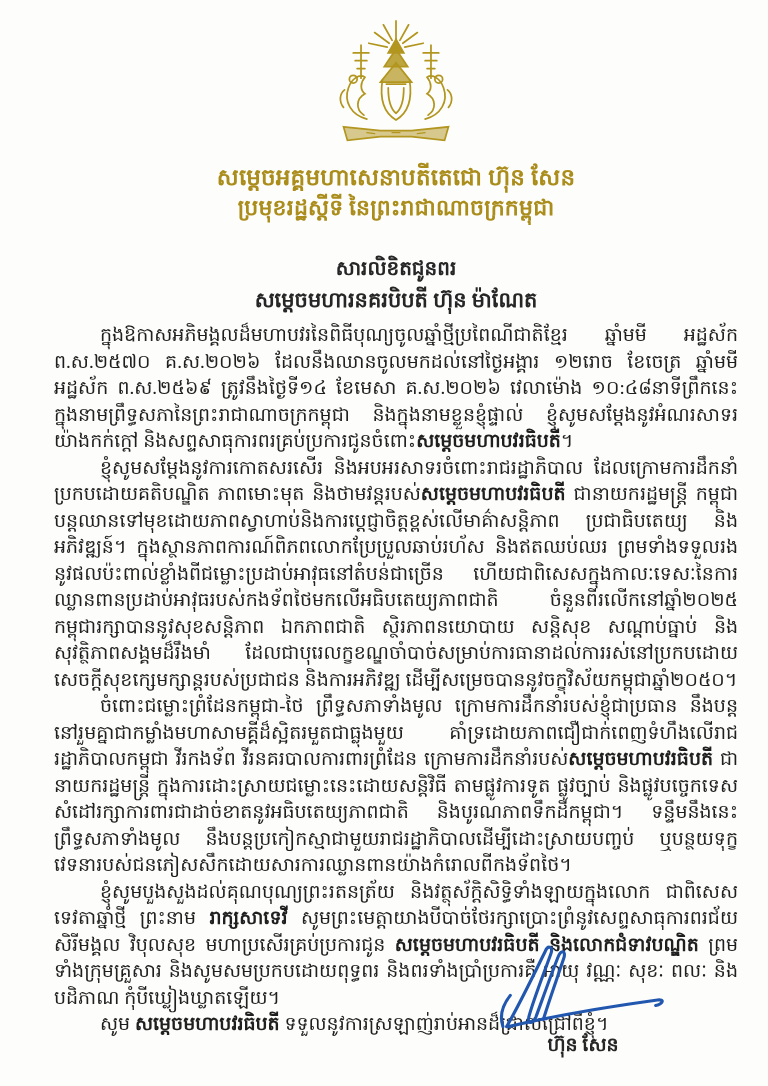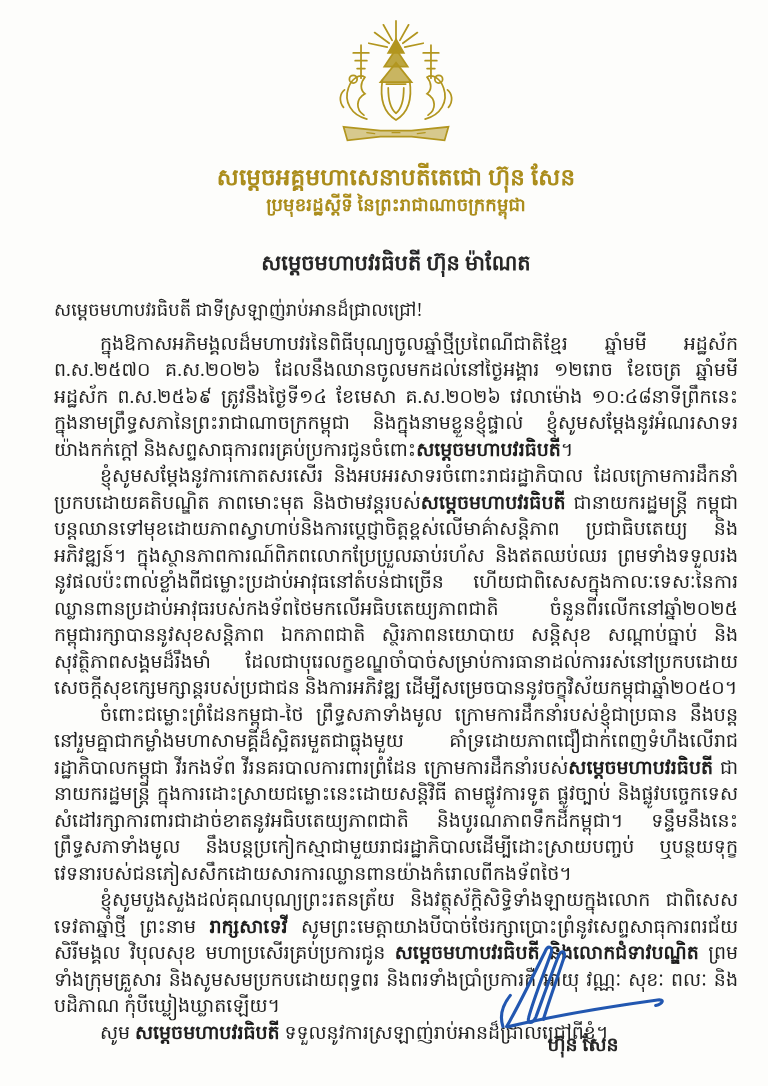--- a/index.html
+++ b/index.html
@@ -13,21 +13,21 @@
     overflow:hidden;
     box-sizing:border-box;
     padding:18px 30px 0 54px;
   }
   .emblem-wrap{text-align:center;margin:0 0 4px 0;}
   .hdr{
     text-align:center;font-weight:bold;color:#ab8d1c;
     line-height:1.35;letter-spacing:.2px;
   }
   .hdr .l1{font-size:23px;}
-  .hdr .l2{font-size:18px;}
+  .hdr .l2{font-size:22px;}
   .title-block{
     text-align:center;font-weight:bold;color:#262626;
     margin-top:30px;line-height:1.55;
   }
   .title-block .t1{font-size:20px;}
   .title-block .t2{font-size:21px;}
   .title-block .t3{font-size:21px;}
   .salutation{margin-top:18px;font-size:18px;}
   .body-text{margin-top:6px;}
   .body-text p{
@@ -76,24 +76,24 @@
       </g>
     </svg>
   </div>
 
   <div class="hdr">
     <div class="l1">សម្តេចអគ្គមហាសេនាបតីតេជោ ហ៊ុន សែន</div>
     <div class="l2">ប្រមុខរដ្ឋស្តីទី នៃព្រះរាជាណាចក្រកម្ពុជា</div>
   </div>
 
   <div class="title-block">
-    <div class="t2">សម្តេចមហាបវរធិបតី ហ៊ុន ម៉ាណែត</div>
+    <div class="t1">សារលិខិតជូនពរ</div>
+    <div class="t2">សម្តេចមហារនគរបិបតី ហ៊ុន ម៉ាណែត</div>
   </div>
 
-  <div class="salutation">សម្តេចមហាបវរធិបតី ជាទីស្រឡាញ់រាប់អានដ៏ជ្រាលជ្រៅ!</div>
 
   <div class="body-text">
     <p><span>ក្នុងឱកាសអភិមង្គលដ៏មហាបវរនៃពិធីបុណ្យចូលឆ្នាំថ្មីប្រពៃណីជាតិខ្មែរ ឆ្នាំមមី អដ្ឋស័ក ព.ស.២៥៧០ គ.ស.២០២៦ ដែលនឹងឈានចូលមកដល់នៅថ្ងៃអង្គារ ១២រោច ខែចេត្រ ឆ្នាំមមី អដ្ឋស័ក ព.ស.២៥៦៩ ត្រូវនឹងថ្ងៃទី១៤ ខែមេសា គ.ស.២០២៦ វេលាម៉ោង ១០:៤៨នាទីព្រឹកនេះ ក្នុងនាមព្រឹទ្ធសភានៃព្រះរាជាណាចក្រកម្ពុជា និងក្នុងនាមខ្លួនខ្ញុំផ្ទាល់ ខ្ញុំសូមសម្តែងនូវអំណរសាទរយ៉ាងកក់ក្តៅ និងសព្ទសាធុការពរគ្រប់ប្រការជូនចំពោះ</span><span class="b">សម្តេចមហាបវរធិបតី</span><span>។</span></p>
     <p><span>ខ្ញុំសូមសម្តែងនូវការកោតសរសើរ និងអបអរសាទរចំពោះរាជរដ្ឋាភិបាល ដែលក្រោមការដឹកនាំប្រកបដោយគតិបណ្ឌិត ភាពមោះមុត និងថាមវន្តរបស់</span><span class="b">សម្តេចមហាបវរធិបតី</span><span> ជានាយករដ្ឋមន្ត្រី កម្ពុជាបន្តឈានទៅមុខដោយភាពស្វាហាប់និងការប្តេជ្ញាចិត្តខ្ពស់លើមាគ៌ាសន្តិភាព ប្រជាធិបតេយ្យ និងអភិវឌ្ឍន៍។ ក្នុងស្ថានភាពការណ៍ពិភពលោកប្រែប្រួលឆាប់រហ័ស និងឥតឈប់ឈរ ព្រមទាំងទទួលរងនូវផលប៉ះពាល់ខ្លាំងពីជម្លោះប្រដាប់អាវុធនៅតំបន់ជាច្រើន ហើយជាពិសេសក្នុងកាលៈទេសៈនៃការឈ្លានពានប្រដាប់អាវុធរបស់កងទ័ពថៃមកលើអធិបតេយ្យភាពជាតិ ចំនួនពីរលើកនៅឆ្នាំ២០២៥ កម្ពុជារក្សាបាននូវសុខសន្តិភាព ឯកភាពជាតិ ស្ថិរភាពនយោបាយ សន្តិសុខ សណ្តាប់ធ្នាប់ និងសុវត្ថិភាពសង្គមដ៏រឹងមាំ ដែលជាបុរេលក្ខខណ្ឌចាំបាច់សម្រាប់ការធានាដល់ការរស់នៅប្រកបដោយសេចក្តីសុខក្សេមក្សាន្តរបស់ប្រជាជន និងការអភិវឌ្ឍ ដើម្បីសម្រេចបាននូវចក្ខុវិស័យកម្ពុជាឆ្នាំ២០៥០។</span></p>
     <p><span>ចំពោះជម្លោះព្រំដែនកម្ពុជា-ថៃ ព្រឹទ្ធសភាទាំងមូល ក្រោមការដឹកនាំរបស់ខ្ញុំជាប្រធាន នឹងបន្តនៅរួមគ្នាជាកម្លាំងមហាសាមគ្គីដ៏ស្អិតរមួតជាធ្លុងមួយ គាំទ្រដោយភាពជឿជាក់ពេញទំហឹងលើរាជរដ្ឋាភិបាលកម្ពុជា វីរកងទ័ព វីរនគរបាលការពារព្រំដែន ក្រោមការដឹកនាំរបស់</span><span class="b">សម្តេចមហាបវរធិបតី</span><span> ជានាយករដ្ឋមន្ត្រី ក្នុងការដោះស្រាយជម្លោះនេះដោយសន្តិវិធី តាមផ្លូវការទូត ផ្លូវច្បាប់ និងផ្លូវបច្ចេកទេស សំដៅរក្សាការពារជាដាច់ខាតនូវអធិបតេយ្យភាពជាតិ និងបូរណភាពទឹកដីកម្ពុជា។ ទន្ទឹមនឹងនេះ ព្រឹទ្ធសភាទាំងមូល នឹងបន្តប្រកៀកស្មាជាមួយរាជរដ្ឋាភិបាលដើម្បីដោះស្រាយបញ្ចប់ ឬបន្ថយទុក្ខវេទនារបស់ជនភៀសសឹកដោយសារការឈ្លានពានយ៉ាងកំរោលពីកងទ័ពថៃ។</span></p>
     <p><span>ខ្ញុំសូមបួងសួងដល់គុណបុណ្យព្រះរតនត្រ័យ និងវត្ថុស័ក្តិសិទ្ធិទាំងឡាយក្នុងលោក ជាពិសេសទេវតាឆ្នាំថ្មី ព្រះនាម </span><span class="b">រាក្សសាទេវី</span><span> សូមព្រះមេត្តាយាងបីបាច់ថែរក្សាប្រោះព្រំនូវសេព្ទសាធុការពរជ័យ សិរីមង្គល វិបុលសុខ មហាប្រសើរគ្រប់ប្រការជូន </span><span class="b">សម្តេចមហាបវរធិបតី និងលោកជំទាវបណ្ឌិត</span><span> ព្រមទាំងក្រុមគ្រួសារ និងសូមសមប្រកបដោយពុទ្ធពរ និងពរទាំងប្រាំប្រការគឺ អាយុ វណ្ណៈ សុខៈ ពលៈ និងបដិភាណ កុំបីឃ្លៀងឃ្លាតឡើយ។</span></p>
     <p class="closing"><span>សូម </span><span class="b">សម្តេចមហាបវរធិបតី</span><span> ទទួលនូវការស្រឡាញ់រាប់អានដ៏ជ្រាលជ្រៅពីខ្ញុំ។</span></p>
   </div>
 
   <div class="sig-area">

